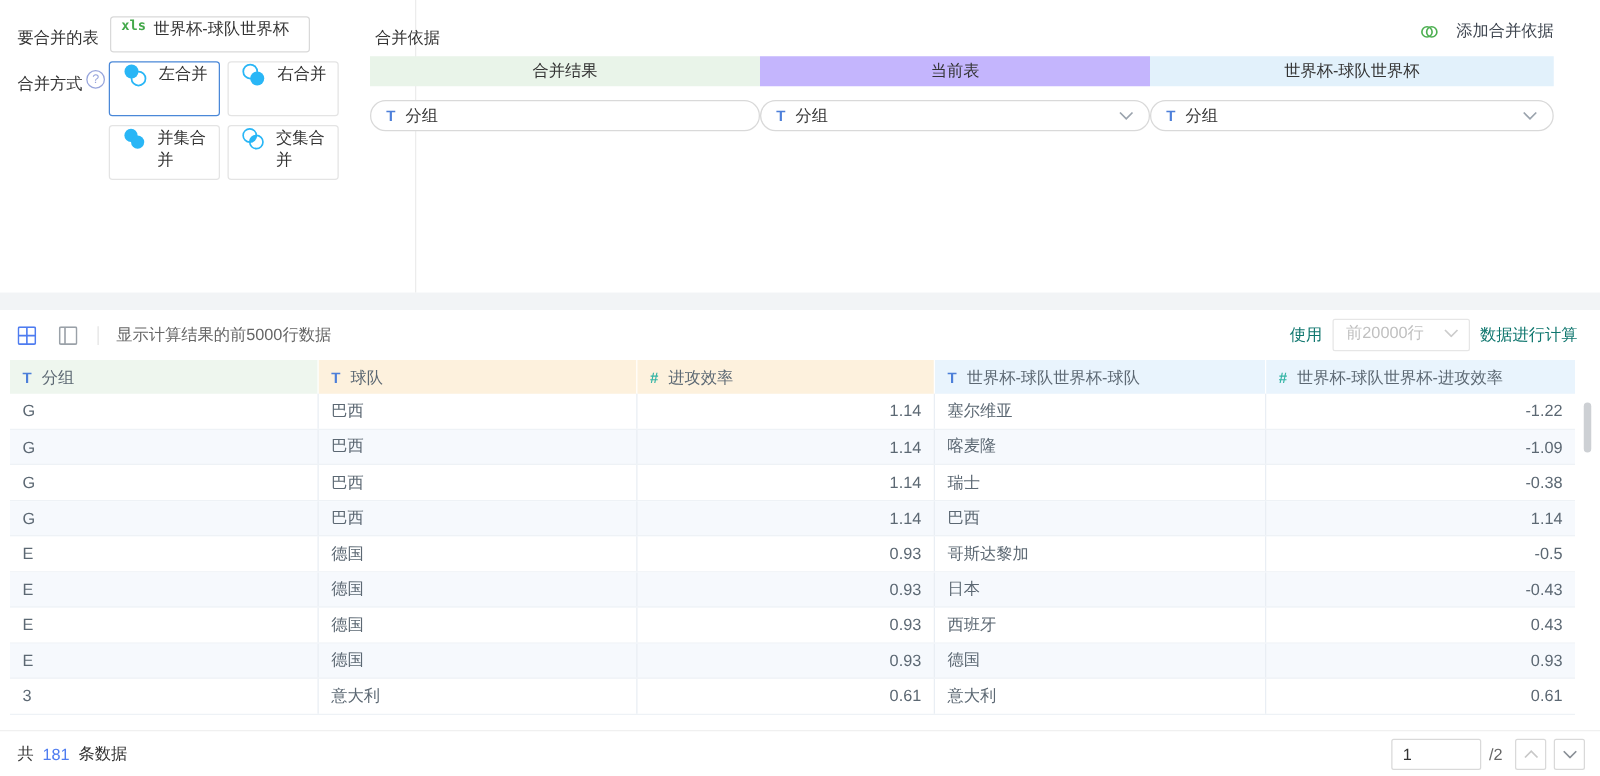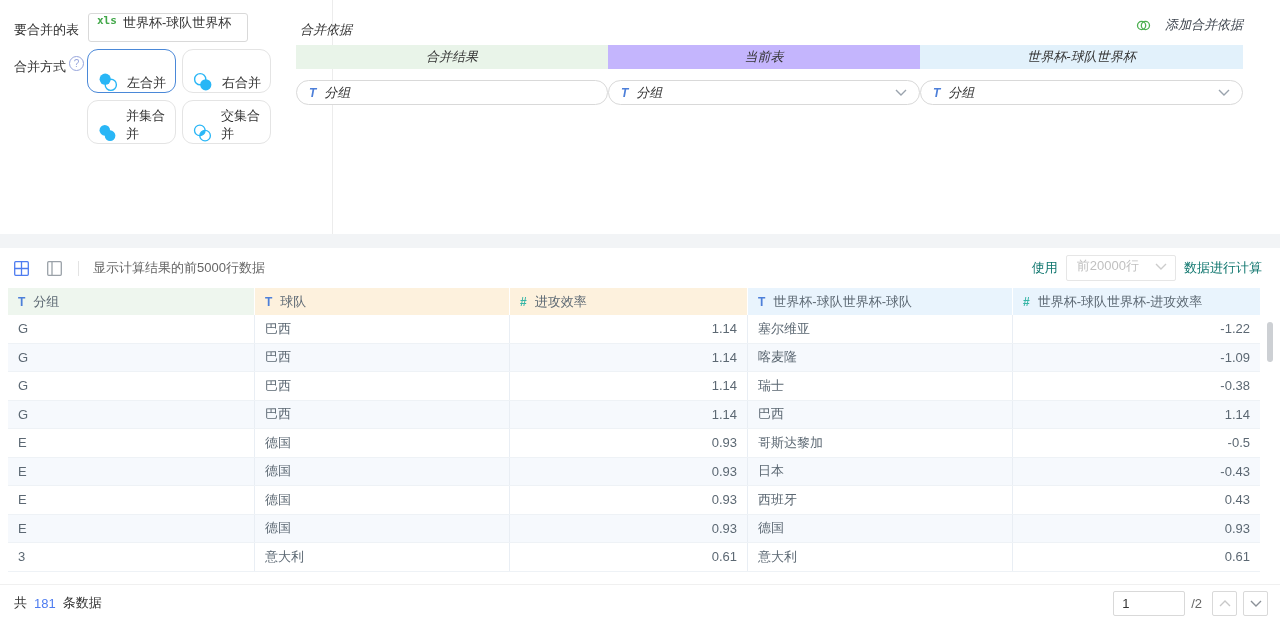--- a/index.html
+++ b/index.html
@@ -15,26 +15,26 @@
   .row1-label { position:absolute; left:14px; top:21px; }
   .table-input { position:absolute; left:88px; top:13px; width:160px; height:29px;
     border:1px solid #d9d9d9; border-radius:3px; background:#fff;
     display:flex; align-items:flex-start; padding:0 8px; gap:6px; overflow:hidden; white-space:nowrap; }
   .xls-icon { color:#43a84a; font-family:"DejaVu Sans Mono", monospace; font-size:11px; font-weight:700; }
   .row2-label { position:absolute; left:14px; top:58px; }
   .help-icon { position:absolute; left:69px; top:56px; width:15px; height:15px; border:1px solid #97a5dc;
     border-radius:50%; color:#97a5dc; font-size:10px; line-height:13px; text-align:center; cursor:pointer; }
   .methods-grid { position:absolute; left:87px; top:49px; display:grid;
     grid-template-columns:89px 89px; grid-auto-rows:44px; gap:7px 6px; }
-  .method-btn { border:1px solid #e4e4e4; border-radius:11px; background:#fff;
-    display:flex; align-items:flex-end; gap:9px; padding-left:10px; cursor:pointer; }
+  .method-btn { border:1px solid #e4e4e4; border-radius:3px; background:#fff;
+    display:flex; align-items:flex-start; gap:9px; padding-left:10px; cursor:pointer; }
   .method-btn.selected { border-color:#4a88d8; }
   .method-label { color:#333; }
   
-  .right-pane { position:absolute; left:286px; top:0; right:0; height:234px;font-style:italic; }
+  .right-pane { position:absolute; left:286px; top:0; right:0; height:234px; }
   .keys-title { position:absolute; left:14px; top:21px; }
   .add-link { position:absolute; right:37px; top:16px; display:flex; align-items:center; gap:14px;
     color:#3f4650; cursor:pointer; }
   .key-columns { position:absolute; left:10px; top:45px; display:flex; gap:0; }
   .key-col-0 { width:312px; } .key-col-1 { width:312px; } .key-col-2 { width:323px; }
   .key-header { height:24px; line-height:24px; text-align:center; color:#333; }
   .key-field { margin-top:11px; height:25px; border:1px solid #d9d9d9; border-radius:13px;
     display:flex; align-items:center; gap:8px; padding:0 12px; background:#fff; cursor:pointer; }
   .key-field .chev { margin-left:auto; }
   .t-icon { color:#4d7fd9; font-weight:700; font-size:12px; }

